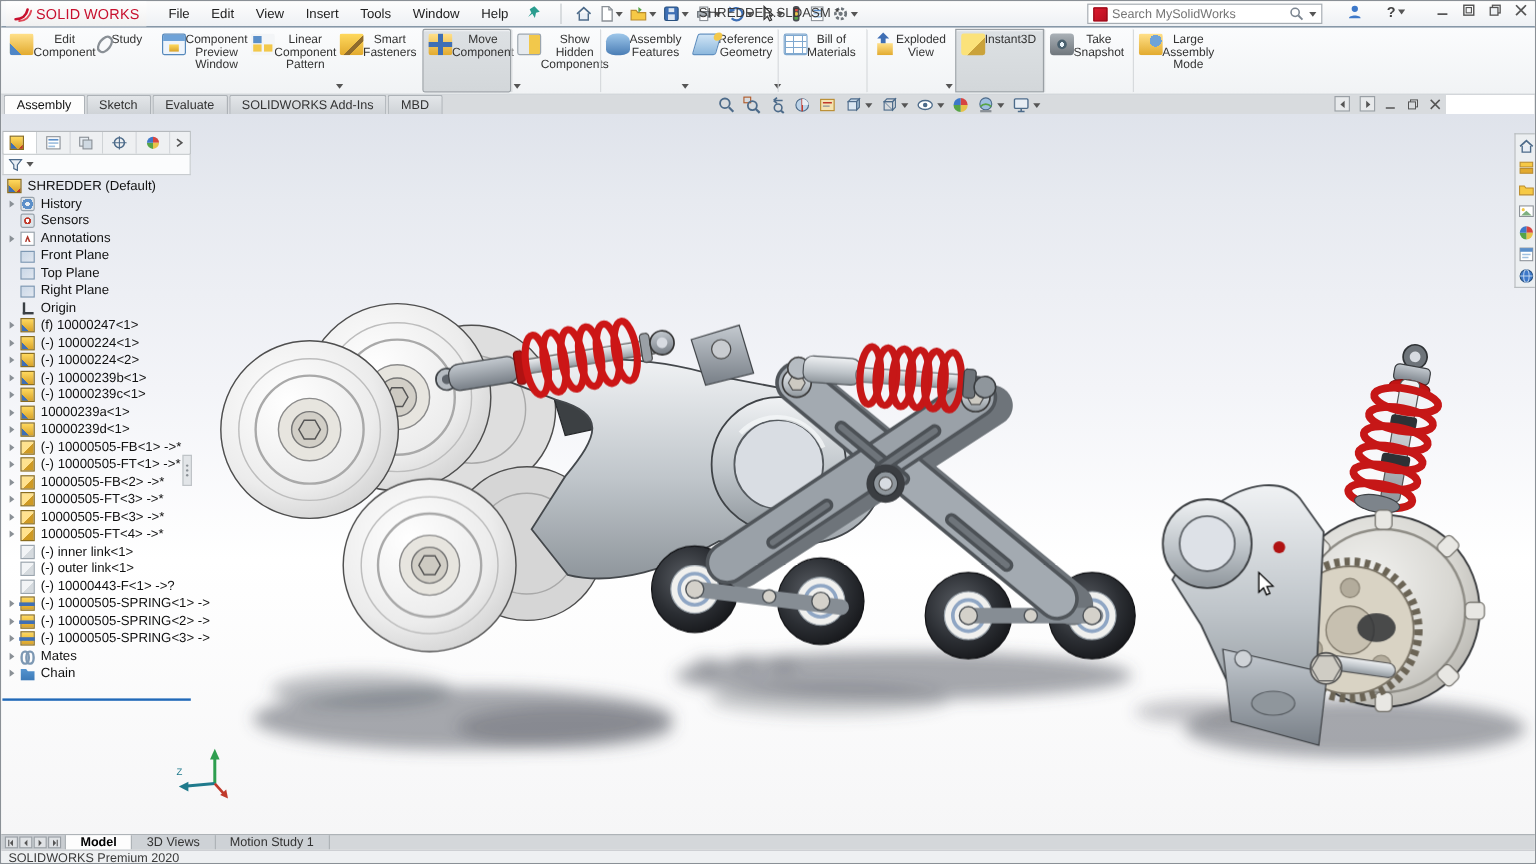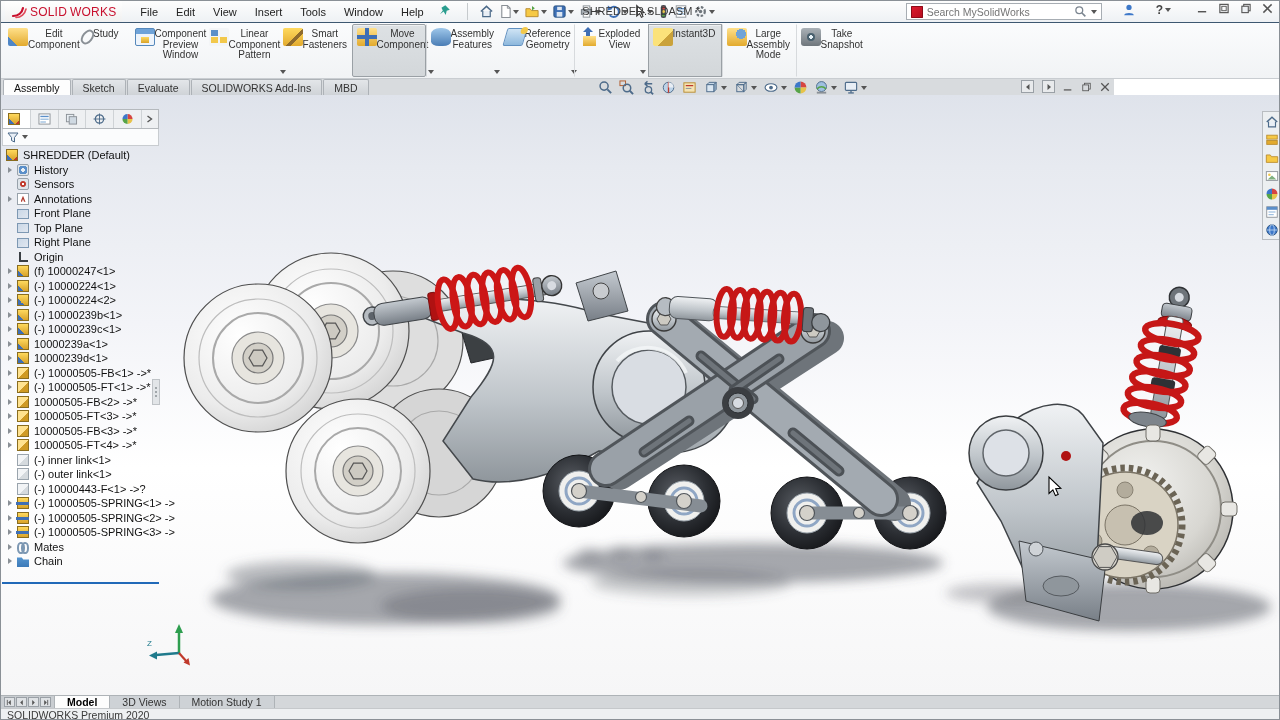--- a/index.html
+++ b/index.html
@@ -55,21 +55,21 @@
   .tbi-explode{background:linear-gradient(180deg,#ffe08a,#e2aa2e) 4px 8px/13px 10px no-repeat}
   .tbi-explode::before{content:"";position:absolute;left:4px;top:-1px;border-left:5px solid transparent;border-right:5px solid transparent;border-bottom:5px solid #3f6fb5}
   .tbi-explode::after{content:"";position:absolute;left:7px;top:3px;width:4px;height:5px;background:#3f6fb5}
   .tbi-instant3d{background:linear-gradient(135deg,#fbe27a 0 60%,#caa23a 60%)}
   .tbi-speedpak{background:linear-gradient(135deg,transparent 0 48%,#c0392b 48% 62%,transparent 62%),linear-gradient(180deg,#ffe08a,#e2aa2e)}
   .tbi-snapshot{background:linear-gradient(180deg,#aab1b7,#6f767c);border-radius:3px}
   .tbi-snapshot::after{content:"";position:absolute;left:6px;top:5px;width:8px;height:8px;border-radius:50%;background:radial-gradient(circle,#e8f2f8 0 2px,#49606e 2px)}
   .tbi-lam{background:radial-gradient(circle at 14px 6px,#6fa3d8 0 5px,transparent 5px),linear-gradient(180deg,#ffe08a,#e2aa2e)}
 
   
-  .tabrow{position:absolute;left:0;top:78px;width:1113px;height:16px;background:#d8dbde;display:flex;align-items:center}
+  .tabrow{position:absolute;left:0;top:78px;width:1204px;height:16px;background:#d8dbde;display:flex;align-items:center}
   .rtabs{display:flex;height:16px;margin-left:2px}
   .rtab{padding:1px 10px 0;height:16px;display:flex;align-items:center;background:linear-gradient(180deg,#e3e6e9,#cfd3d7);
     border:1px solid #adb2b7;border-bottom:none;border-radius:2px 2px 0 0;margin-right:1px;font-size:10.5px;color:#333;cursor:default}
   .rtab.active{background:#fdfdfd;color:#111}
   .headsup{position:absolute;left:597px;top:1px;display:flex;align-items:center;gap:6px;height:15px}
   .hu{display:flex;align-items:center;gap:2px}
   .docbtns{position:absolute;right:4px;top:1px;display:flex;align-items:center;gap:8px}
   .pane-btn{width:13px;height:13px;border:1px solid #9aa0a6;background:#e8eaec;display:flex;align-items:center;justify-content:center}
 
   
@@ -299,47 +299,57 @@
       <span class="tbi tbi-smart"></span>
       <span class="cmdlabel">Smart Fasteners</span>
       <span class="caret" style="visibility: hidden;"></span>
     </div>
       <div class="cmdbtn active">
       <span class="tbi tbi-move"></span>
       <span class="cmdlabel">Move Component</span>
       <span class="caret"></span>
     </div>
       <div class="cmdbtn sep">
+      <span class="tbi tbi-hidden"></span>
+      <span class="cmdlabel">Show Hidden Components</span>
+      <span class="caret" style="visibility: hidden;"></span>
+    </div>
+      <div class="cmdbtn sep">
       <span class="tbi tbi-feat"></span>
       <span class="cmdlabel">Assembly Features</span>
       <span class="caret"></span>
     </div>
       <div class="cmdbtn">
       <span class="tbi tbi-refgeo"></span>
       <span class="cmdlabel">Reference Geometry</span>
       <span class="caret"></span>
     </div>
       <div class="cmdbtn sep">
+      <span class="tbi tbi-bom"></span>
+      <span class="cmdlabel">Bill of Materials</span>
+      <span class="caret" style="visibility: hidden;"></span>
+    </div>
+      <div class="cmdbtn sep">
       <span class="tbi tbi-explode"></span>
       <span class="cmdlabel">Exploded View</span>
       <span class="caret"></span>
     </div>
       <div class="cmdbtn active sep">
       <span class="tbi tbi-instant3d"></span>
       <span class="cmdlabel">Instant3D</span>
       <span class="caret" style="visibility: hidden;"></span>
     </div>
       <div class="cmdbtn sep">
+      <span class="tbi tbi-snapshot"></span>
+      <span class="cmdlabel">Take Snapshot</span>
+      <span class="caret" style="visibility: hidden;"></span>
+    </div>
+      <div class="cmdbtn sep">
       <span class="tbi tbi-lam"></span>
       <span class="cmdlabel">Large Assembly Mode</span>
-      <span class="caret" style="visibility: hidden;"></span>
-    </div>
-      <div class="cmdbtn sep">
-      <span class="tbi tbi-snapshot"></span>
-      <span class="cmdlabel">Take Snapshot</span>
       <span class="caret" style="visibility: hidden;"></span>
     </div>
     </div>
 
   <div class="tabrow">
     <div class="rtabs">
         <div class="rtab active">
         <span>Assembly</span>
       </div>
         <div class="rtab">

